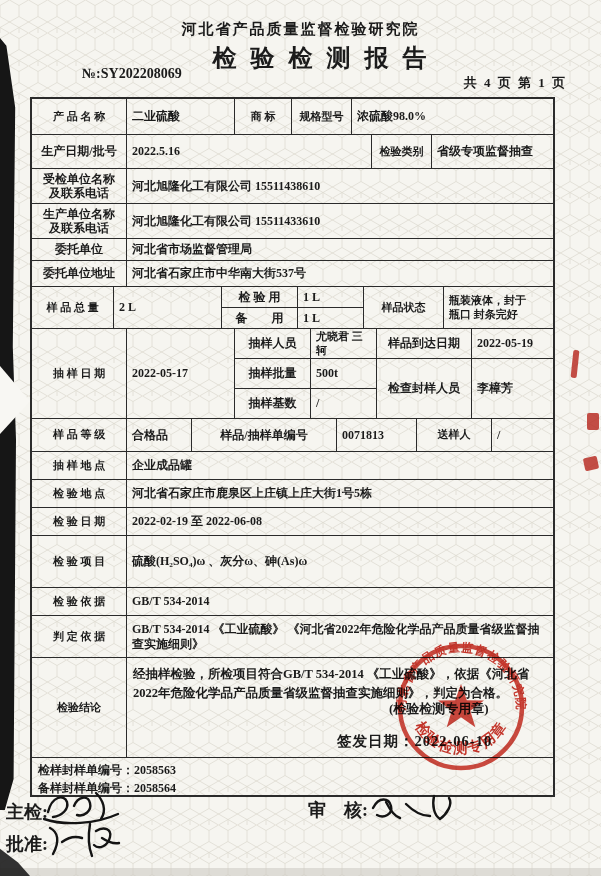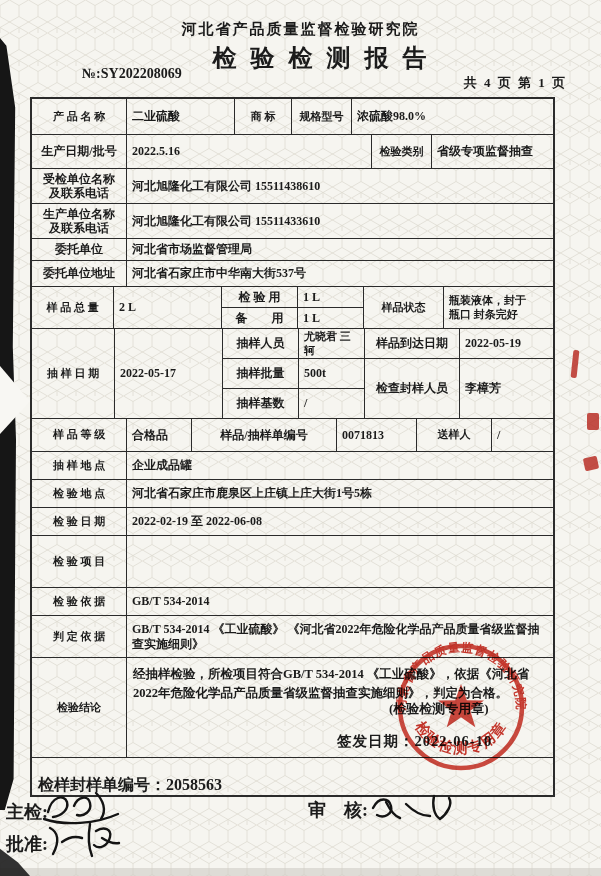--- a/index.html
+++ b/index.html
@@ -38,21 +38,21 @@
   .lab.sm{font-size:12px;}
   .val{display:flex;align-items:center;padding:0 5px;font-size:12px;font-weight:600;
     white-space:pre-line;line-height:1.25;}
   .val.sm{font-size:11px;}
   .col{display:flex;flex-direction:column;}
   .subr{display:flex;box-sizing:border-box;border-bottom:1.6px solid #2b2b2b;flex:0 0 auto;}
   .subr.lastsub{border-bottom:none;flex:1;}
   .conc-text{padding:7px 8px 0 6px;font-size:12.5px;font-weight:600;line-height:1.55;}
   .seal-note{position:absolute;left:262px;top:42px;font-size:13px;font-weight:600;white-space:nowrap;}
   .issue-date{position:absolute;left:210px;top:74px;font-size:14.5px;font-weight:700;letter-spacing:1px;white-space:nowrap;}
-  .remark-val{padding:3px 6px;font-size:16px;font-weight:600;line-height:1.5;margin-top:12px;}
+  .remark-val{padding:3px 6px;font-size:12px;font-weight:600;line-height:1.5;}
   
   .stamp{position:absolute;left:390px;top:636px;z-index:8;mix-blend-mode:multiply;opacity:.92;}
   
   .foot-lab{position:absolute;font-size:18px;font-weight:700;z-index:3;white-space:pre;}
   .sig{position:absolute;z-index:3;}
 </style>
 </head>
 <body>
 
 <div class="sheet">
@@ -134,21 +134,21 @@
           <div class="c lab sm" style="width:76px">备　　用</div>
           <div class="c val end">1 L</div>
         </div>
       </div>
       <div class="c lab" style="width:80px">样品状态</div>
       <div class="c val sm end">瓶装液体，封于
 瓶口 封条完好</div>
     </div>
 
     <div class="r" style="height:90px">
-      <div class="c lab" style="width:83px">抽 样 日 期</div>
+      <div class="c lab" style="width:95px">抽 样 日 期</div>
       <div class="c val" style="width:108px">2022-05-17</div>
       <div class="c col" style="width:142px">
         <div class="subr" style="height:30px">
           <div class="c lab sm" style="width:76px">抽样人员</div>
           <div class="c val sm end">尤晓君 三轲</div>
         </div>
         <div class="subr" style="height:30px">
           <div class="c lab sm" style="width:76px">抽样批量</div>
           <div class="c val end">500t</div>
         </div>
@@ -188,20 +188,21 @@
       <div class="c val end">河北省石家庄市鹿泉区上庄镇上庄大街1号5栋</div>
     </div>
 
     <div class="r" style="height:28px">
       <div class="c lab" style="width:95px">检 验 日 期</div>
       <div class="c val end">2022-02-19 至 2022-06-08</div>
     </div>
 
     <div class="r" style="height:52px">
       <div class="c lab" style="width:95px">检 验 项 目</div>
+      <div class="c val end">硫酸(H₂SO₄)ω 、灰分ω、砷(As)ω</div>
     </div>
 
     <div class="r" style="height:28px">
       <div class="c lab" style="width:95px">检 验 依 据</div>
       <div class="c val end">GB/T 534-2014</div>
     </div>
 
     <div class="r" style="height:42px">
       <div class="c lab" style="width:95px">判 定 依 据</div>
       <div class="c val end" style="white-space:normal">GB/T 534-2014 《工业硫酸》 《河北省2022年危险化学品产品质量省级监督抽查实施细则》</div>

